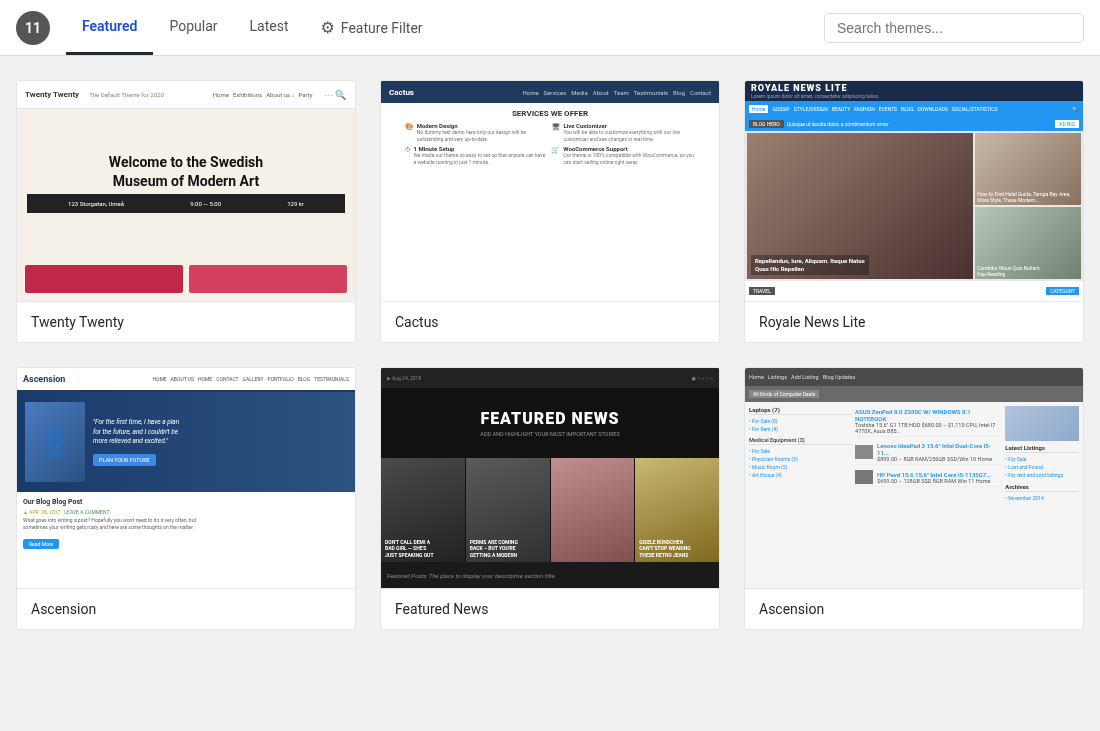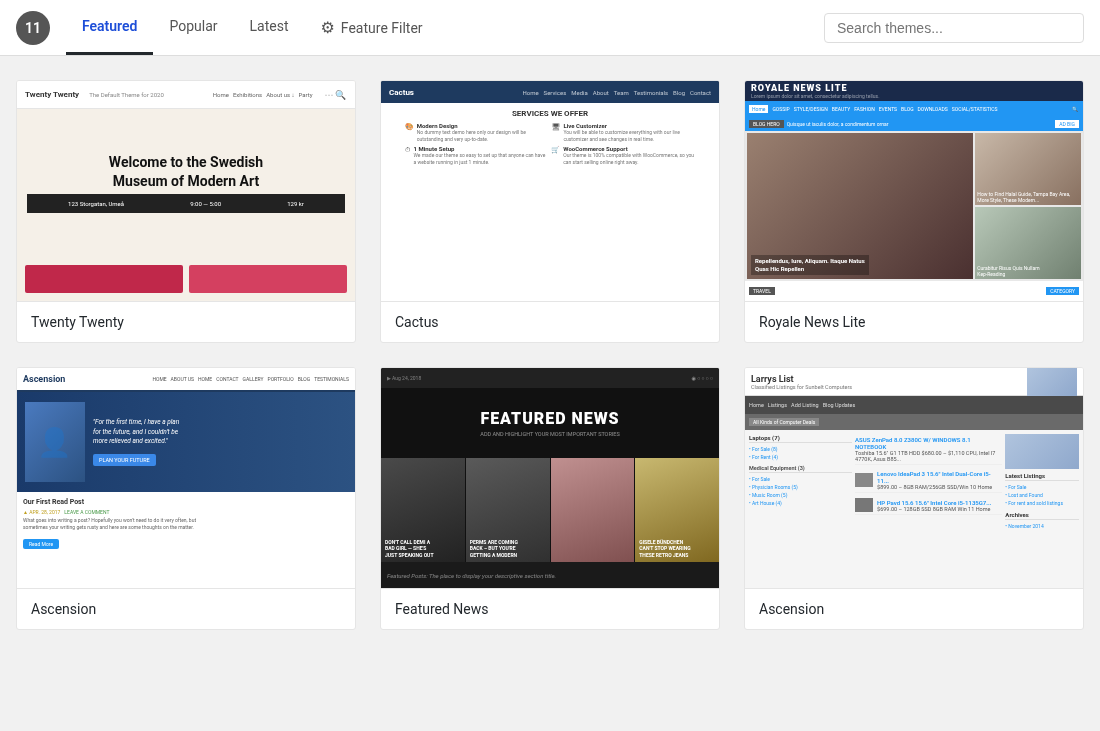--- a/index.html
+++ b/index.html
@@ -576,21 +576,21 @@
           <div class="pa-hero-img">
             <span style="color:rgba(255,255,255,0.4);font-size:28px;">👤</span>
           </div>
           <div style="flex:1;">
             <div style="color:#fff;font-size:6.5px;font-style:italic;line-height:1.5;">"For the first time, I have a plan<br>for the future, and I couldn't be<br>more relieved and excited."</div>
             <div style="background:#3a88e8;color:#fff;font-size:5.5px;padding:3px 6px;border-radius:2px;display:inline-block;margin-top:5px;">PLAN YOUR FUTURE</div>
           </div>
         </div>
         <div class="pa-content">
           <div class="pa-blog">
-            <div class="pa-blog-title">Our First Read Post</div>
+            <div class="pa-blog-title">Our Blog Blog Post</div>
             <div class="pa-blog-date" style="display:flex;gap:4px;align-items:center;">
               <span style="color:#c0a020;">▲ APR. 28, 2017</span>
               <span style="color:#4a9a4a;">LEAVE A COMMENT</span>
             </div>
             <div class="pa-blog-text">What goes into writing a post? Hopefully you won't need to do it very often, but sometimes your writing gets rusty and here are some thoughts on the matter.</div>
             <div class="pa-blog-btn">Read More</div>
           </div>
         </div>
       </div>
     </div>
@@ -631,27 +631,20 @@
       </div>
     </div>
     <div class="theme-name">
       <span>Featured News</span>
     </div>
   </div>
 
   <div class="theme-card">
     <div class="theme-preview">
       <div class="preview-placeholder preview-larrys" style="display:flex; flex-direction:column;">
-        <div class="pl-topbar">
-          <div>
-            <div class="pl-logo">Larrys List</div>
-            <div class="pl-tagline">Classified Listings for Sunbelt Computers</div>
-          </div>
-          <div style="margin-left:auto;width:50px;height:28px;background:linear-gradient(135deg,#b0c4de 0%,#8fa8cc 100%);"></div>
-        </div>
         <div class="pl-nav-bar">
           <span>Home</span>
             <span>Listings</span>
             <span>Add Listing</span>
             <span>Blog Updates</span>
         </div>
         <div style="background:#6a6a6a;height:16px;display:flex;align-items:center;padding:0 4px;gap:3px;">
           <span style="background:#888;color:#fff;font-size:5px;padding:1px 4px;">All Kinds of Computer Deals</span>
         </div>
         <div class="pl-content" style="flex:1;">

